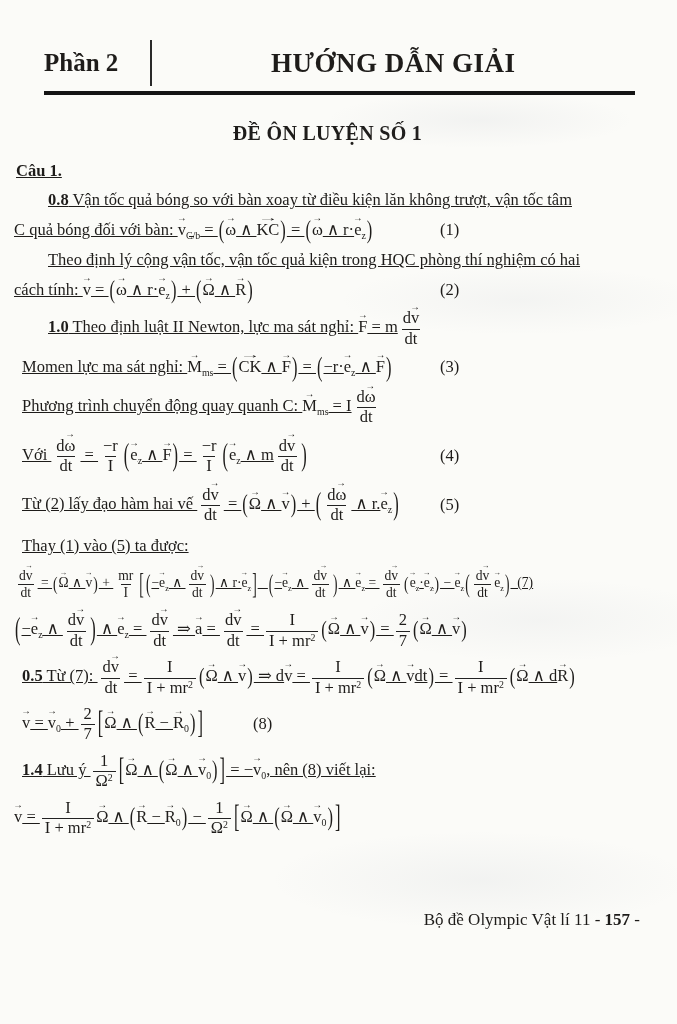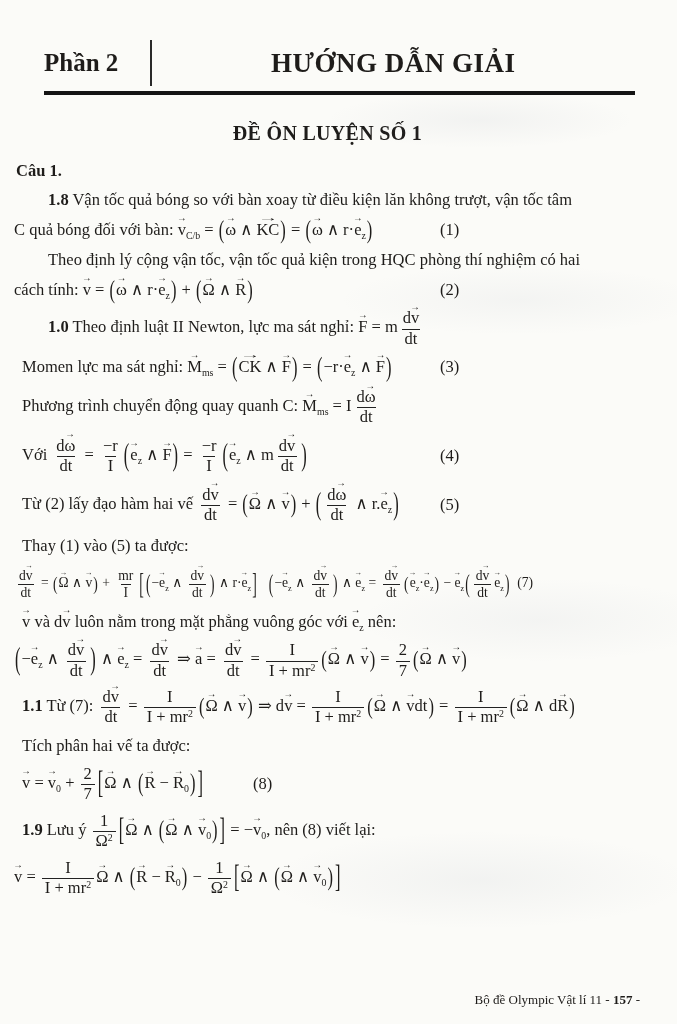--- a/index.html
+++ b/index.html
@@ -22,21 +22,21 @@
   .header { display:flex; align-items:stretch; height:46px; margin-left:30px; margin-right:6px; }
   .part-label { width:106px; font-size:25px; font-weight:bold; display:flex; align-items:center; }
   .vdiv { width:1.5px; background:#2a2a2a; }
   .header-title { flex:1; display:flex; align-items:center; justify-content:center;
                   font-size:27px; font-weight:bold; letter-spacing:.5px; }
   .rule { height:3.5px; background:#141414; margin:5px 6px 0 30px; }
 
   .section-title { text-align:center; font-size:20px; font-weight:bold; margin:27px 0 14px; letter-spacing:.3px; }
 
   .lines { font-size:16.5px; }
-  .line { position:relative; margin:6px 0; line-height:1.45; padding-left:8px; white-space:nowrap; }
+  .line { position:relative; margin:6px 0; line-height:1.45; padding-left:8px; white-space:nowrap;text-decoration:underline; }
   [data-name="line-cau1"] { padding-left:2px; }
   [data-name="line-para-11a"], [data-name="line-para-theo"], [data-name="line-eq-12"] { padding-left:34px; }
   [data-name="line-eq1"], [data-name="line-eq2"], [data-name="line-eq7"],
   [data-name="line-eq-a"], [data-name="line-eq-final"] { padding-left:0; }
   [data-name="line-eq7"] { font-size:13.6px; margin:9px 0; }
   [data-name="line-eq4"], [data-name="line-eq5"], [data-name="line-eq-quay"] { margin:8px 0; }
 
   .eqnum { position:absolute; left:426px; top:50%; transform:translateY(-50%); }
   [data-name="line-eq8"] .eqnum { left:239px; }
 
@@ -51,39 +51,39 @@
   .vec::after { content:"→"; position:absolute; left:50%; top:-0.78em;
                 transform:translateX(-50%); font-size:0.58em; }
   .vec.w::after { transform:translateX(-50%) scaleX(2.1); }
 
   .sb { font-size:0.6em; vertical-align:-0.45em; line-height:1; letter-spacing:0; }
   .sp { font-size:0.6em; vertical-align:0.55em; line-height:1; }
 
   .par { display:inline-block; vertical-align:middle; line-height:1; margin:0 1px;
          font-weight:400; transform-origin:center; }
 
-  .footer { position:absolute; top:992px; right:37px; font-size:13px; }
+  .footer { position:absolute; top:910px; right:37px; font-size:17px; }
   .footer .bold { font-weight:bold; }
 </style>
 </head>
 <body>
 
 <div class="page" data-name="scanned-book-page">
   <div class="header" data-name="page-header">
     <div class="part-label" data-name="part-label">Phần 2</div>
     <div class="vdiv" data-name="header-vertical-divider"></div>
     <div class="header-title" data-name="header-title">HƯỚNG DẪN GIẢI</div>
   </div>
   <div class="rule" data-name="header-rule"></div>
 
   <div class="section-title" data-name="section-title">ĐỀ ÔN LUYỆN SỐ 1</div>
 
   <div class="lines" data-name="content-lines">
       <div class="line" data-name="line-cau1"><span class="line-content" data-name="line-content"><span class="bold" data-name="bold-text">Câu 1.</span></span></div>
-      <div class="line" data-name="line-para-11a"><span class="line-content" data-name="line-content"><span class="bold" data-name="bold-text">1.8</span> Vận tốc quả bóng so với bàn xoay từ điều kiện lăn không trượt, vận tốc tâm</span></div>
+      <div class="line" data-name="line-para-11a"><span class="line-content" data-name="line-content"><span class="bold" data-name="bold-text">0.8</span> Vận tốc quả bóng so với bàn xoay từ điều kiện lăn không trượt, vận tốc tâm</span></div>
       <div class="line" data-name="line-eq1"><span class="line-content" data-name="line-content">C quả bóng đối với bàn: <span class="vec" data-name="vector-arrow">v</span><span class="sb" data-name="subscript">C/b</span> = <span class="par" data-name="delimiter" style="transform: scaleY(1.5);">(</span><span class="vec" data-name="vector-arrow">ω</span> ∧ <span class="vec w" data-name="vector-arrow">KC</span><span class="par" data-name="delimiter" style="transform: scaleY(1.5);">)</span> = <span class="par" data-name="delimiter" style="transform: scaleY(1.5);">(</span><span class="vec" data-name="vector-arrow">ω</span> ∧ r·<span class="vec" data-name="vector-arrow">e</span><span class="sb" data-name="subscript">z</span><span class="par" data-name="delimiter" style="transform: scaleY(1.5);">)</span></span><span class="eqnum" data-name="equation-number">(1)</span></div>
       <div class="line" data-name="line-para-theo"><span class="line-content" data-name="line-content">Theo định lý cộng vận tốc, vận tốc quả kiện trong HQC phòng thí nghiệm có hai</span></div>
       <div class="line" data-name="line-eq2"><span class="line-content" data-name="line-content">cách tính: <span class="vec" data-name="vector-arrow">v</span> = <span class="par" data-name="delimiter" style="transform: scaleY(1.5);">(</span><span class="vec" data-name="vector-arrow">ω</span> ∧ r·<span class="vec" data-name="vector-arrow">e</span><span class="sb" data-name="subscript">z</span><span class="par" data-name="delimiter" style="transform: scaleY(1.5);">)</span> + <span class="par" data-name="delimiter" style="transform: scaleY(1.5);">(</span><span class="vec" data-name="vector-arrow">Ω</span> ∧ <span class="vec" data-name="vector-arrow">R</span><span class="par" data-name="delimiter" style="transform: scaleY(1.5);">)</span></span><span class="eqnum" data-name="equation-number">(2)</span></div>
       <div class="line" data-name="line-eq-12"><span class="line-content" data-name="line-content"><span class="bold" data-name="bold-text">1.0</span> Theo định luật II Newton, lực ma sát nghỉ: <span class="vec" data-name="vector-arrow">F</span> = m<span class="frac" data-name="fraction">
             <span class="num" data-name="fraction-numerator">d<span class="vec" data-name="vector-arrow">v</span></span>
             <span class="den" data-name="fraction-denominator">dt</span>
           </span></span></div>
       <div class="line" data-name="line-eq3"><span class="line-content" data-name="line-content">Momen lực ma sát nghỉ: <span class="vec" data-name="vector-arrow">M</span><span class="sb" data-name="subscript">ms</span> = <span class="par" data-name="delimiter" style="transform: scaleY(1.7);">(</span><span class="vec w" data-name="vector-arrow">CK</span> ∧ <span class="vec" data-name="vector-arrow">F</span><span class="par" data-name="delimiter" style="transform: scaleY(1.7);">)</span> = <span class="par" data-name="delimiter" style="transform: scaleY(1.7);">(</span>−r·<span class="vec" data-name="vector-arrow">e</span><span class="sb" data-name="subscript">z</span> ∧ <span class="vec" data-name="vector-arrow">F</span><span class="par" data-name="delimiter" style="transform: scaleY(1.7);">)</span></span><span class="eqnum" data-name="equation-number">(3)</span></div>
       <div class="line" data-name="line-eq-quay"><span class="line-content" data-name="line-content">Phương trình chuyển động quay quanh C: <span class="vec" data-name="vector-arrow">M</span><span class="sb" data-name="subscript">ms</span> = I<span class="frac" data-name="fraction">
             <span class="num" data-name="fraction-numerator">d<span class="vec" data-name="vector-arrow">ω</span></span>
@@ -122,56 +122,54 @@
           </span><span class="par" data-name="delimiter" style="transform: scaleY(1.9);">)</span> ∧ r·<span class="vec" data-name="vector-arrow">e</span><span class="sb" data-name="subscript">z</span><span class="par" data-name="delimiter" style="transform: scaleY(2.2);">]</span>&nbsp;&nbsp;&nbsp;<span class="par" data-name="delimiter" style="transform: scaleY(1.9);">(</span>−<span class="vec" data-name="vector-arrow">e</span><span class="sb" data-name="subscript">z</span> ∧ <span class="frac" data-name="fraction">
             <span class="num" data-name="fraction-numerator">d<span class="vec" data-name="vector-arrow">v</span></span>
             <span class="den" data-name="fraction-denominator">dt</span>
           </span><span class="par" data-name="delimiter" style="transform: scaleY(1.9);">)</span> ∧ <span class="vec" data-name="vector-arrow">e</span><span class="sb" data-name="subscript">z</span> = <span class="frac" data-name="fraction">
             <span class="num" data-name="fraction-numerator">d<span class="vec" data-name="vector-arrow">v</span></span>
             <span class="den" data-name="fraction-denominator">dt</span>
           </span><span class="par" data-name="delimiter" style="transform: scaleY(1.4);">(</span><span class="vec" data-name="vector-arrow">e</span><span class="sb" data-name="subscript">z</span>·<span class="vec" data-name="vector-arrow">e</span><span class="sb" data-name="subscript">z</span><span class="par" data-name="delimiter" style="transform: scaleY(1.4);">)</span> − <span class="vec" data-name="vector-arrow">e</span><span class="sb" data-name="subscript">z</span><span class="par" data-name="delimiter" style="transform: scaleY(1.9);">(</span><span class="frac" data-name="fraction">
             <span class="num" data-name="fraction-numerator">d<span class="vec" data-name="vector-arrow">v</span></span>
             <span class="den" data-name="fraction-denominator">dt</span>
           </span><span class="vec" data-name="vector-arrow">e</span><span class="sb" data-name="subscript">z</span><span class="par" data-name="delimiter" style="transform: scaleY(1.9);">)</span>&nbsp;&nbsp;(7)</span></div>
-      <div class="line" data-name="line-para-vuonggoc"><span class="line-content" data-name="line-content"><span class="vec" data-name="vector-arrow">v</span> và d<span class="vec" data-name="vector-arrow">v</span> luôn nằm trong mặt phẳng vuông góc với <span class="vec" data-name="vector-arrow">e</span><span class="sb" data-name="subscript">z</span> nên:</span></div>
       <div class="line" data-name="line-eq-a"><span class="line-content" data-name="line-content"><span class="par" data-name="delimiter" style="transform: scaleY(1.9);">(</span>−<span class="vec" data-name="vector-arrow">e</span><span class="sb" data-name="subscript">z</span> ∧ <span class="frac" data-name="fraction">
             <span class="num" data-name="fraction-numerator">d<span class="vec" data-name="vector-arrow">v</span></span>
             <span class="den" data-name="fraction-denominator">dt</span>
           </span><span class="par" data-name="delimiter" style="transform: scaleY(1.9);">)</span> ∧ <span class="vec" data-name="vector-arrow">e</span><span class="sb" data-name="subscript">z</span> = <span class="frac" data-name="fraction">
             <span class="num" data-name="fraction-numerator">d<span class="vec" data-name="vector-arrow">v</span></span>
             <span class="den" data-name="fraction-denominator">dt</span>
           </span> ⇒ <span class="vec" data-name="vector-arrow">a</span> = <span class="frac" data-name="fraction">
             <span class="num" data-name="fraction-numerator">d<span class="vec" data-name="vector-arrow">v</span></span>
             <span class="den" data-name="fraction-denominator">dt</span>
           </span> = <span class="frac" data-name="fraction">
             <span class="num" data-name="fraction-numerator">I</span>
             <span class="den" data-name="fraction-denominator">I + mr<span class="sp" data-name="superscript">2</span></span>
           </span><span class="par" data-name="delimiter" style="transform: scaleY(1.4);">(</span><span class="vec" data-name="vector-arrow">Ω</span> ∧ <span class="vec" data-name="vector-arrow">v</span><span class="par" data-name="delimiter" style="transform: scaleY(1.4);">)</span> = <span class="frac" data-name="fraction">
             <span class="num" data-name="fraction-numerator">2</span>
             <span class="den" data-name="fraction-denominator">7</span>
           </span><span class="par" data-name="delimiter" style="transform: scaleY(1.4);">(</span><span class="vec" data-name="vector-arrow">Ω</span> ∧ <span class="vec" data-name="vector-arrow">v</span><span class="par" data-name="delimiter" style="transform: scaleY(1.4);">)</span></span></div>
-      <div class="line" data-name="line-eq-13"><span class="line-content" data-name="line-content"><span class="bold" data-name="bold-text">1.1</span> Từ (7): <span class="frac" data-name="fraction">
+      <div class="line" data-name="line-eq-13"><span class="line-content" data-name="line-content"><span class="bold" data-name="bold-text">0.5</span> Từ (7): <span class="frac" data-name="fraction">
             <span class="num" data-name="fraction-numerator">d<span class="vec" data-name="vector-arrow">v</span></span>
             <span class="den" data-name="fraction-denominator">dt</span>
           </span> = <span class="frac" data-name="fraction">
             <span class="num" data-name="fraction-numerator">I</span>
             <span class="den" data-name="fraction-denominator">I + mr<span class="sp" data-name="superscript">2</span></span>
           </span><span class="par" data-name="delimiter" style="transform: scaleY(1.4);">(</span><span class="vec" data-name="vector-arrow">Ω</span> ∧ <span class="vec" data-name="vector-arrow">v</span><span class="par" data-name="delimiter" style="transform: scaleY(1.4);">)</span> ⇒ d<span class="vec" data-name="vector-arrow">v</span> = <span class="frac" data-name="fraction">
             <span class="num" data-name="fraction-numerator">I</span>
             <span class="den" data-name="fraction-denominator">I + mr<span class="sp" data-name="superscript">2</span></span>
           </span><span class="par" data-name="delimiter" style="transform: scaleY(1.4);">(</span><span class="vec" data-name="vector-arrow">Ω</span> ∧ <span class="vec" data-name="vector-arrow">v</span>dt<span class="par" data-name="delimiter" style="transform: scaleY(1.4);">)</span> = <span class="frac" data-name="fraction">
             <span class="num" data-name="fraction-numerator">I</span>
             <span class="den" data-name="fraction-denominator">I + mr<span class="sp" data-name="superscript">2</span></span>
           </span><span class="par" data-name="delimiter" style="transform: scaleY(1.4);">(</span><span class="vec" data-name="vector-arrow">Ω</span> ∧ d<span class="vec" data-name="vector-arrow">R</span><span class="par" data-name="delimiter" style="transform: scaleY(1.4);">)</span></span></div>
-      <div class="line" data-name="line-para-tichphan"><span class="line-content" data-name="line-content">Tích phân hai vế ta được:</span></div>
       <div class="line" data-name="line-eq8"><span class="line-content" data-name="line-content"><span class="vec" data-name="vector-arrow">v</span> = <span class="vec" data-name="vector-arrow">v</span><span class="sb" data-name="subscript">0</span> + <span class="frac" data-name="fraction">
             <span class="num" data-name="fraction-numerator">2</span>
             <span class="den" data-name="fraction-denominator">7</span>
           </span><span class="par" data-name="delimiter" style="transform: scaleY(1.9);">[</span><span class="vec" data-name="vector-arrow">Ω</span> ∧ <span class="par" data-name="delimiter" style="transform: scaleY(1.5);">(</span><span class="vec" data-name="vector-arrow">R</span> − <span class="vec" data-name="vector-arrow">R</span><span class="sb" data-name="subscript">0</span><span class="par" data-name="delimiter" style="transform: scaleY(1.5);">)</span><span class="par" data-name="delimiter" style="transform: scaleY(1.9);">]</span></span><span class="eqnum" data-name="equation-number">(8)</span></div>
-      <div class="line" data-name="line-eq-14"><span class="line-content" data-name="line-content"><span class="bold" data-name="bold-text">1.9</span> Lưu ý <span class="frac" data-name="fraction">
+      <div class="line" data-name="line-eq-14"><span class="line-content" data-name="line-content"><span class="bold" data-name="bold-text">1.4</span> Lưu ý <span class="frac" data-name="fraction">
             <span class="num" data-name="fraction-numerator">1</span>
             <span class="den" data-name="fraction-denominator">Ω<span class="sp" data-name="superscript">2</span></span>
           </span><span class="par" data-name="delimiter" style="transform: scaleY(1.9);">[</span><span class="vec" data-name="vector-arrow">Ω</span> ∧ <span class="par" data-name="delimiter" style="transform: scaleY(1.5);">(</span><span class="vec" data-name="vector-arrow">Ω</span> ∧ <span class="vec" data-name="vector-arrow">v</span><span class="sb" data-name="subscript">0</span><span class="par" data-name="delimiter" style="transform: scaleY(1.5);">)</span><span class="par" data-name="delimiter" style="transform: scaleY(1.9);">]</span> = −<span class="vec" data-name="vector-arrow">v</span><span class="sb" data-name="subscript">0</span>, nên (8) viết lại:</span></div>
       <div class="line" data-name="line-eq-final"><span class="line-content" data-name="line-content"><span class="vec" data-name="vector-arrow">v</span> = <span class="frac" data-name="fraction">
             <span class="num" data-name="fraction-numerator">I</span>
             <span class="den" data-name="fraction-denominator">I + mr<span class="sp" data-name="superscript">2</span></span>
           </span><span class="vec" data-name="vector-arrow">Ω</span> ∧ <span class="par" data-name="delimiter" style="transform: scaleY(1.5);">(</span><span class="vec" data-name="vector-arrow">R</span> − <span class="vec" data-name="vector-arrow">R</span><span class="sb" data-name="subscript">0</span><span class="par" data-name="delimiter" style="transform: scaleY(1.5);">)</span> − <span class="frac" data-name="fraction">
             <span class="num" data-name="fraction-numerator">1</span>
             <span class="den" data-name="fraction-denominator">Ω<span class="sp" data-name="superscript">2</span></span>
           </span><span class="par" data-name="delimiter" style="transform: scaleY(1.9);">[</span><span class="vec" data-name="vector-arrow">Ω</span> ∧ <span class="par" data-name="delimiter" style="transform: scaleY(1.5);">(</span><span class="vec" data-name="vector-arrow">Ω</span> ∧ <span class="vec" data-name="vector-arrow">v</span><span class="sb" data-name="subscript">0</span><span class="par" data-name="delimiter" style="transform: scaleY(1.5);">)</span><span class="par" data-name="delimiter" style="transform: scaleY(1.9);">]</span></span></div>

